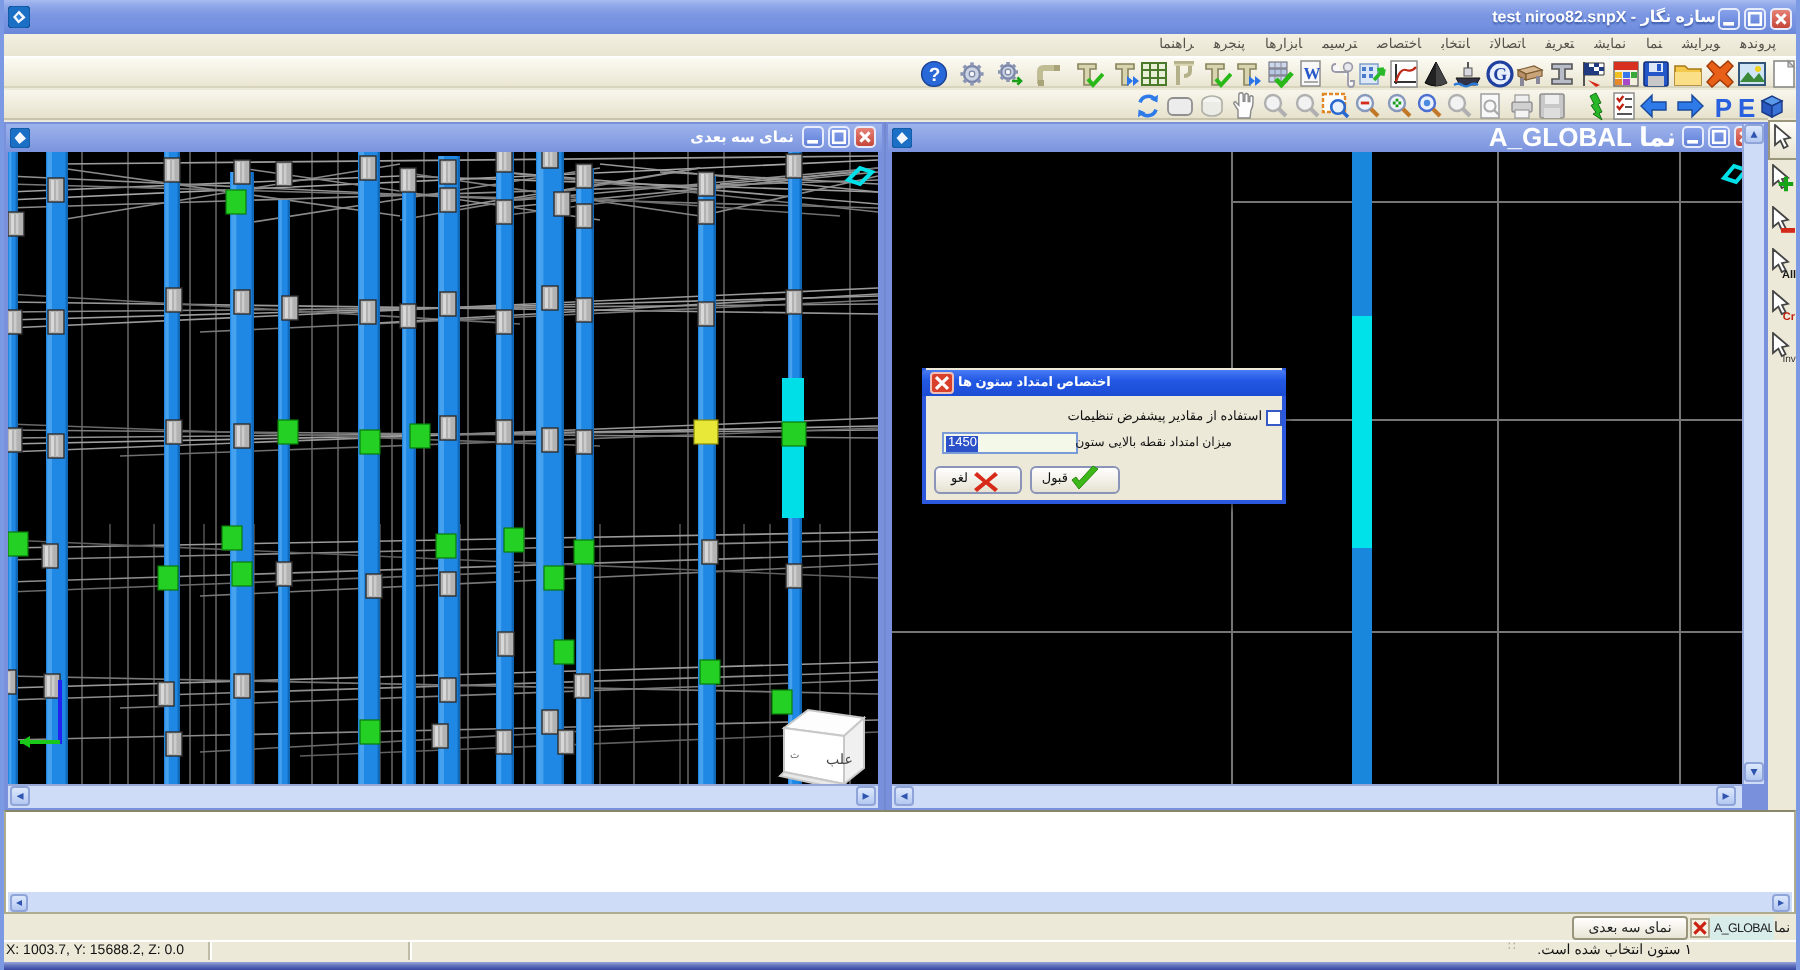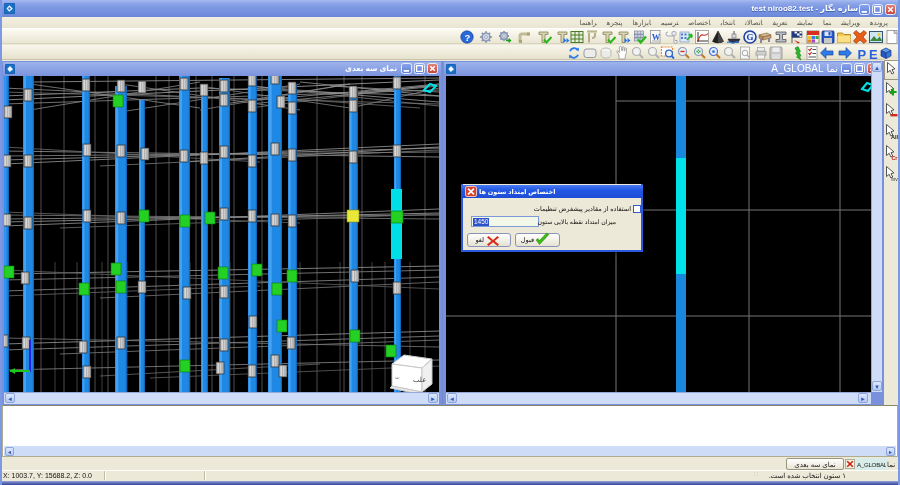--- a/index.html
+++ b/index.html
@@ -6,21 +6,21 @@
 .ab{position:absolute}
 </style></head><body>
 <div style="position:absolute;left:0px;top:0px;width:2px;height:485px;background:#7c99e4;z-index:50"></div>
 <div style="position:absolute;left:898px;top:0px;width:2px;height:485px;background:#7c99e4;z-index:50"></div>
 <div style="position:absolute;left:0px;top:0px;width:900px;height:17px;background:linear-gradient(180deg,#a7bbf0 0%,#8fa7e9 18%,#7b96e2 45%,#7491e0 75%,#6a86d8 100%);"></div>
 <svg class="ab" style="left:4px;top:3px" width="11" height="11" viewBox="0 0 11 11">
 <rect x="0" y="0" width="11" height="11" rx="2" fill="#1b6fc4" stroke="#0a4a8c" stroke-width="0.5"></rect>
 <path d="M2.5 5.5 L5.5 2.2 L8.8 5.8 L5.2 8.8 Z" fill="#f4f7ff"></path>
 <path d="M4 5.4 L5.4 4 L7 5.7 L5.4 7.1 Z" fill="#2b7fd4"></path>
 </svg>
-<div style="position:absolute;left:640px;top:3px;width:218px;height:12px;color:#fff;font-size:8px;font-weight:bold;text-align:right;direction:rtl;white-space:nowrap;text-shadow:0 1px 1px #3a5aa8;line-height:12px">سازه نگار - test niroo82.test</div>
+<div style="position:absolute;left:640px;top:3px;width:218px;height:12px;color:#fff;font-size:8px;font-weight:bold;text-align:right;direction:rtl;white-space:nowrap;text-shadow:0 1px 1px #3a5aa8;line-height:12px">سازه نگار - test niroo82.snpX</div>
 <svg class="ab" style="left:859px;top:4px" width="11" height="11" viewBox="0 0 11 11">
     <defs>
       <linearGradient id="g8594" x1="0" y1="0" x2="0" y2="1">
         <stop offset="0" stop-color="#8ba4ec"></stop>
         <stop offset="1" stop-color="#5d7dd6"></stop>
       </linearGradient>
     </defs>
     <rect x="0.5" y="0.5" width="10" height="10" rx="2" fill="url(#g8594)" stroke="#e6ecfc" stroke-width="1"></rect>
     <rect x="2.6" y="7" width="5.4" height="1.8" fill="#fff"></rect>
   </svg>
@@ -773,21 +773,21 @@
 </svg>
 <div style="position:absolute;left:4px;top:392px;width:435px;height:12px;background:#cfdcf8;border-top:1px solid #96a8d8"></div>
 <div style="position:absolute;left:5px;top:393px;width:10px;height:10px;background:linear-gradient(180deg,#dce8fc,#b4c8f0);border:1px solid #8fa4d8;border-radius:2px;color:#3055b0;font-size:7px;text-align:center;line-height:10px">◂</div>
 <div style="position:absolute;left:428px;top:393px;width:10px;height:10px;background:linear-gradient(180deg,#dce8fc,#b4c8f0);border:1px solid #8fa4d8;border-radius:2px;color:#3055b0;font-size:7px;text-align:center;line-height:10px">▸</div>
 <div style="position:absolute;left:443px;top:61px;width:441px;height:344px;background:#7991dd"></div>
 <div style="position:absolute;left:444px;top:62px;width:438px;height:14px;background:linear-gradient(180deg,#9db3ec,#7b93dd);"></div>
 <svg class="ab" style="left:446px;top:64px" width="10" height="10" viewBox="0 0 11 11">
 <rect x="0" y="0" width="11" height="11" rx="2" fill="#1b6fc4" stroke="#0a4a8c" stroke-width="0.5"></rect>
 <path d="M2.5 5.5 L5.5 2.2 L8.8 5.8 L5.2 8.8 Z" fill="#f4f7ff"></path>
   </svg>
-<div style="position:absolute;left:746px;top:63px;width:92px;height:14px;color:#fff;font-size:10px;font-weight:normal;direction:rtl;white-space:nowrap;line-height:12px">نما A_GLOBAL</div>
+<div style="position:absolute;left:746px;top:63px;width:92px;height:14px;color:#fff;font-size:13px;font-weight:bold;direction:rtl;white-space:nowrap;line-height:12px">نما A_GLOBAL</div>
 <svg class="ab" style="left:841px;top:63px" width="11" height="11" viewBox="0 0 11 11">
     <defs>
       <linearGradient id="g84163" x1="0" y1="0" x2="0" y2="1">
         <stop offset="0" stop-color="#8ba4ec"></stop>
         <stop offset="1" stop-color="#5d7dd6"></stop>
       </linearGradient>
     </defs>
     <rect x="0.5" y="0.5" width="10" height="10" rx="2" fill="url(#g84163)" stroke="#e6ecfc" stroke-width="1"></rect>
     <rect x="2.6" y="7" width="5.4" height="1.8" fill="#fff"></rect>
   </svg>

